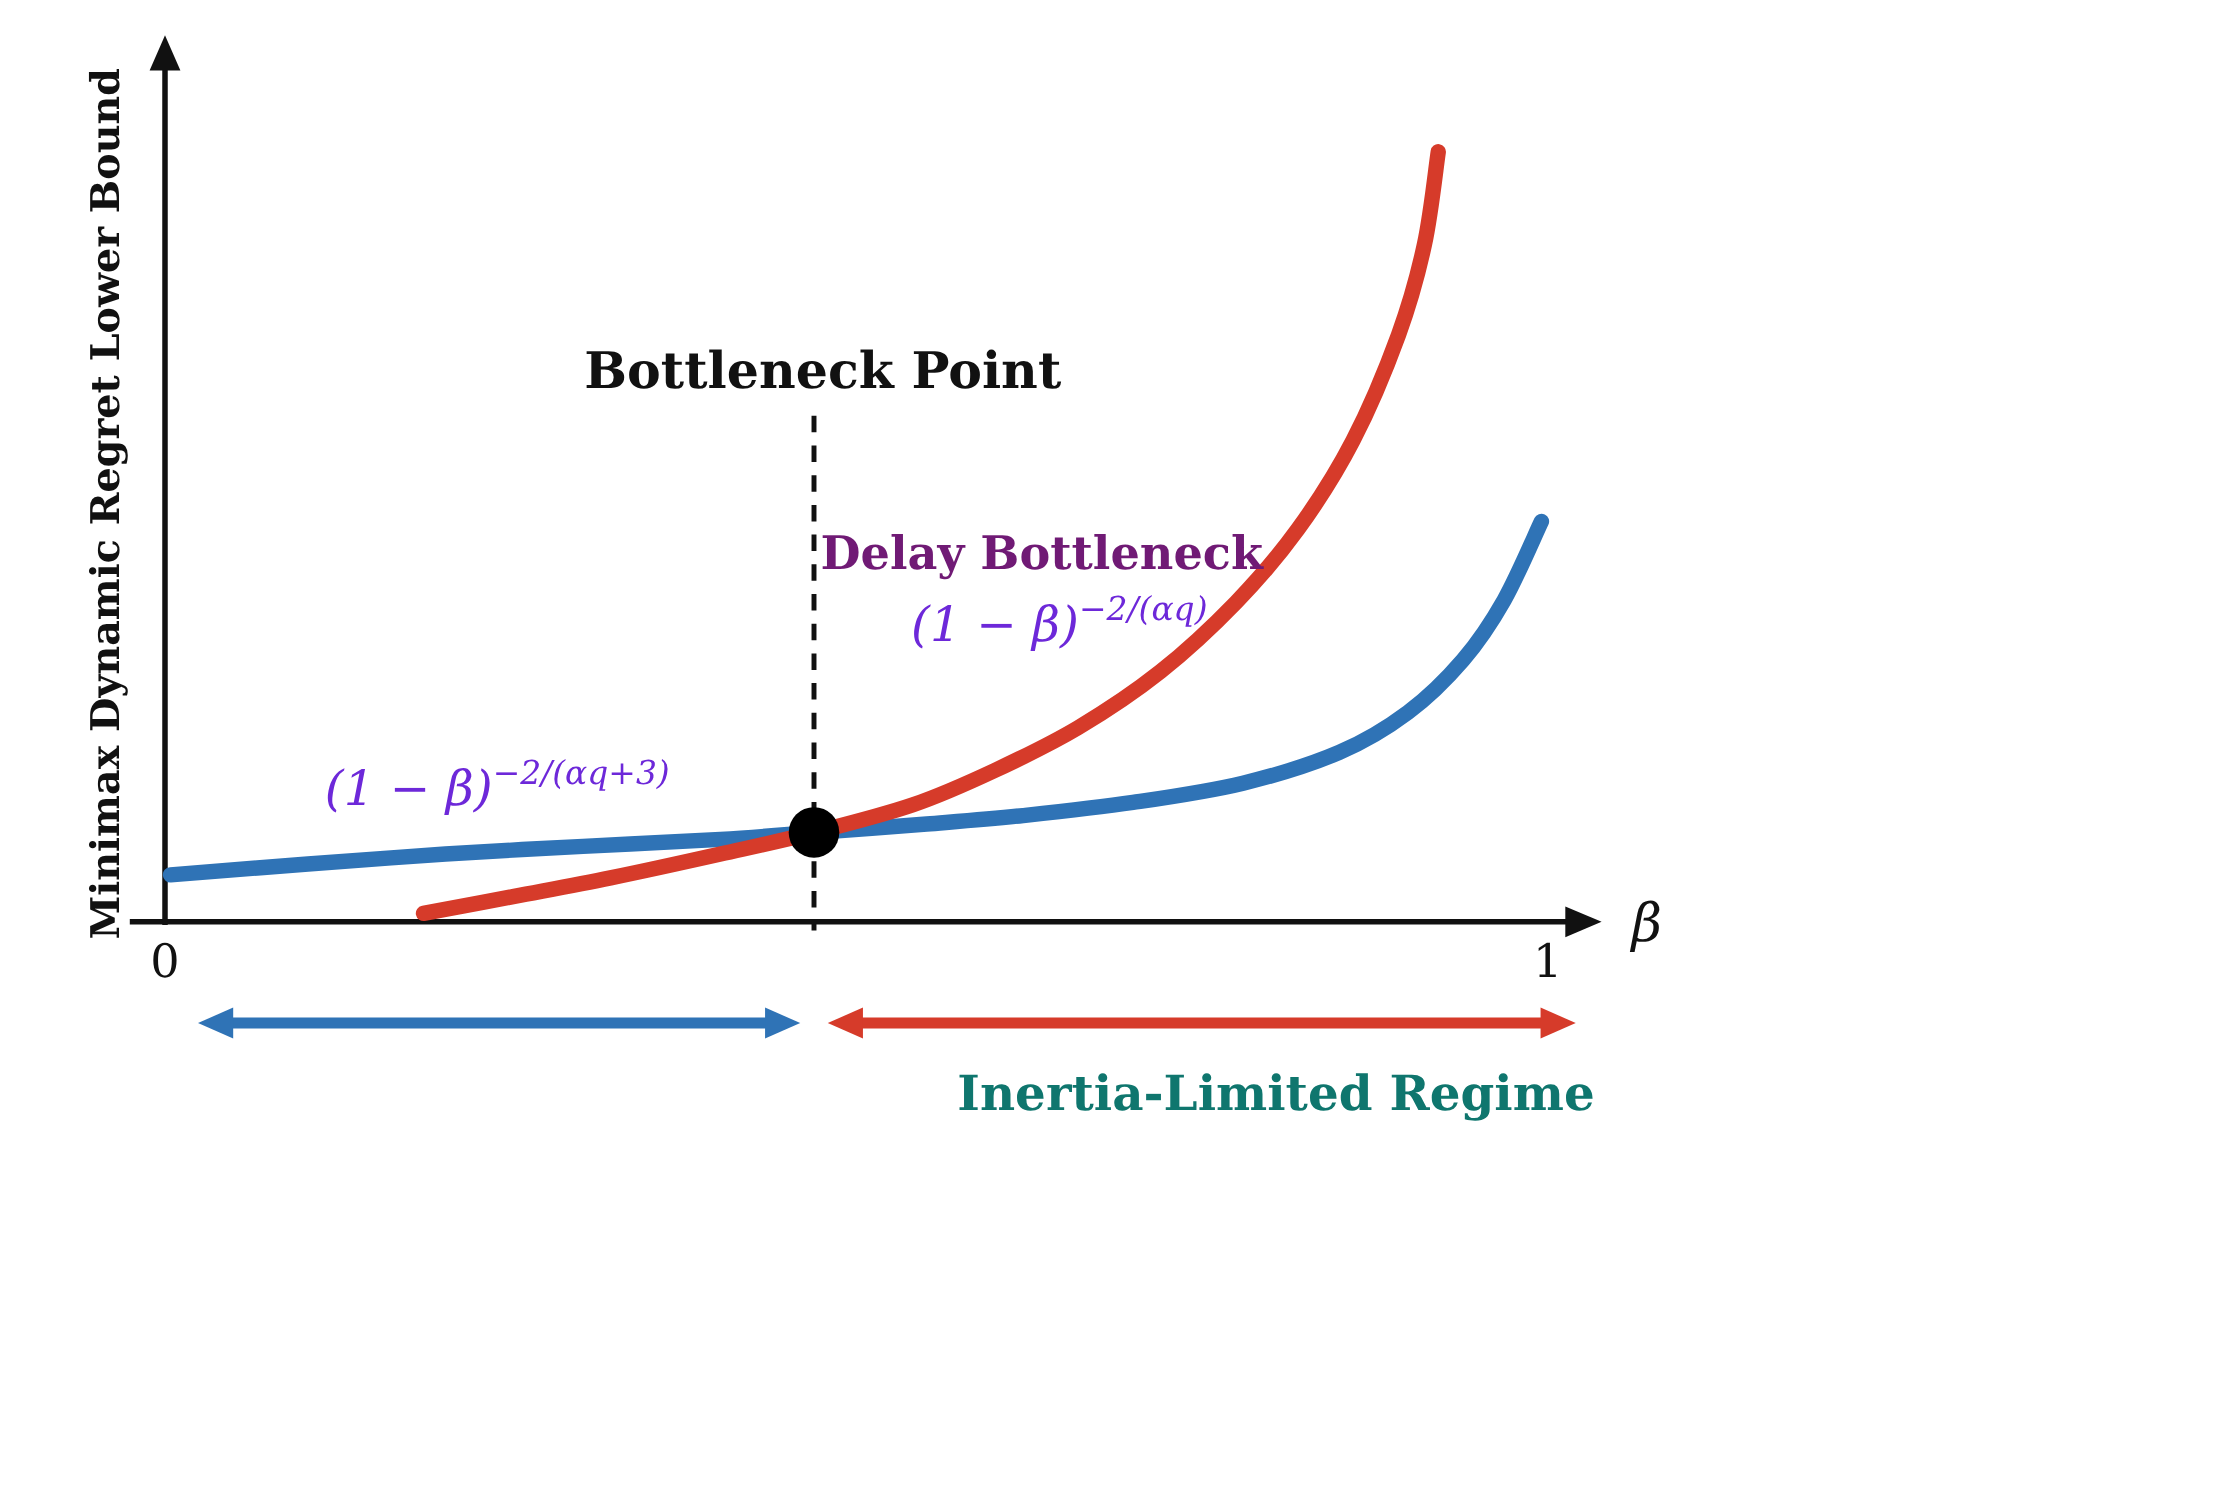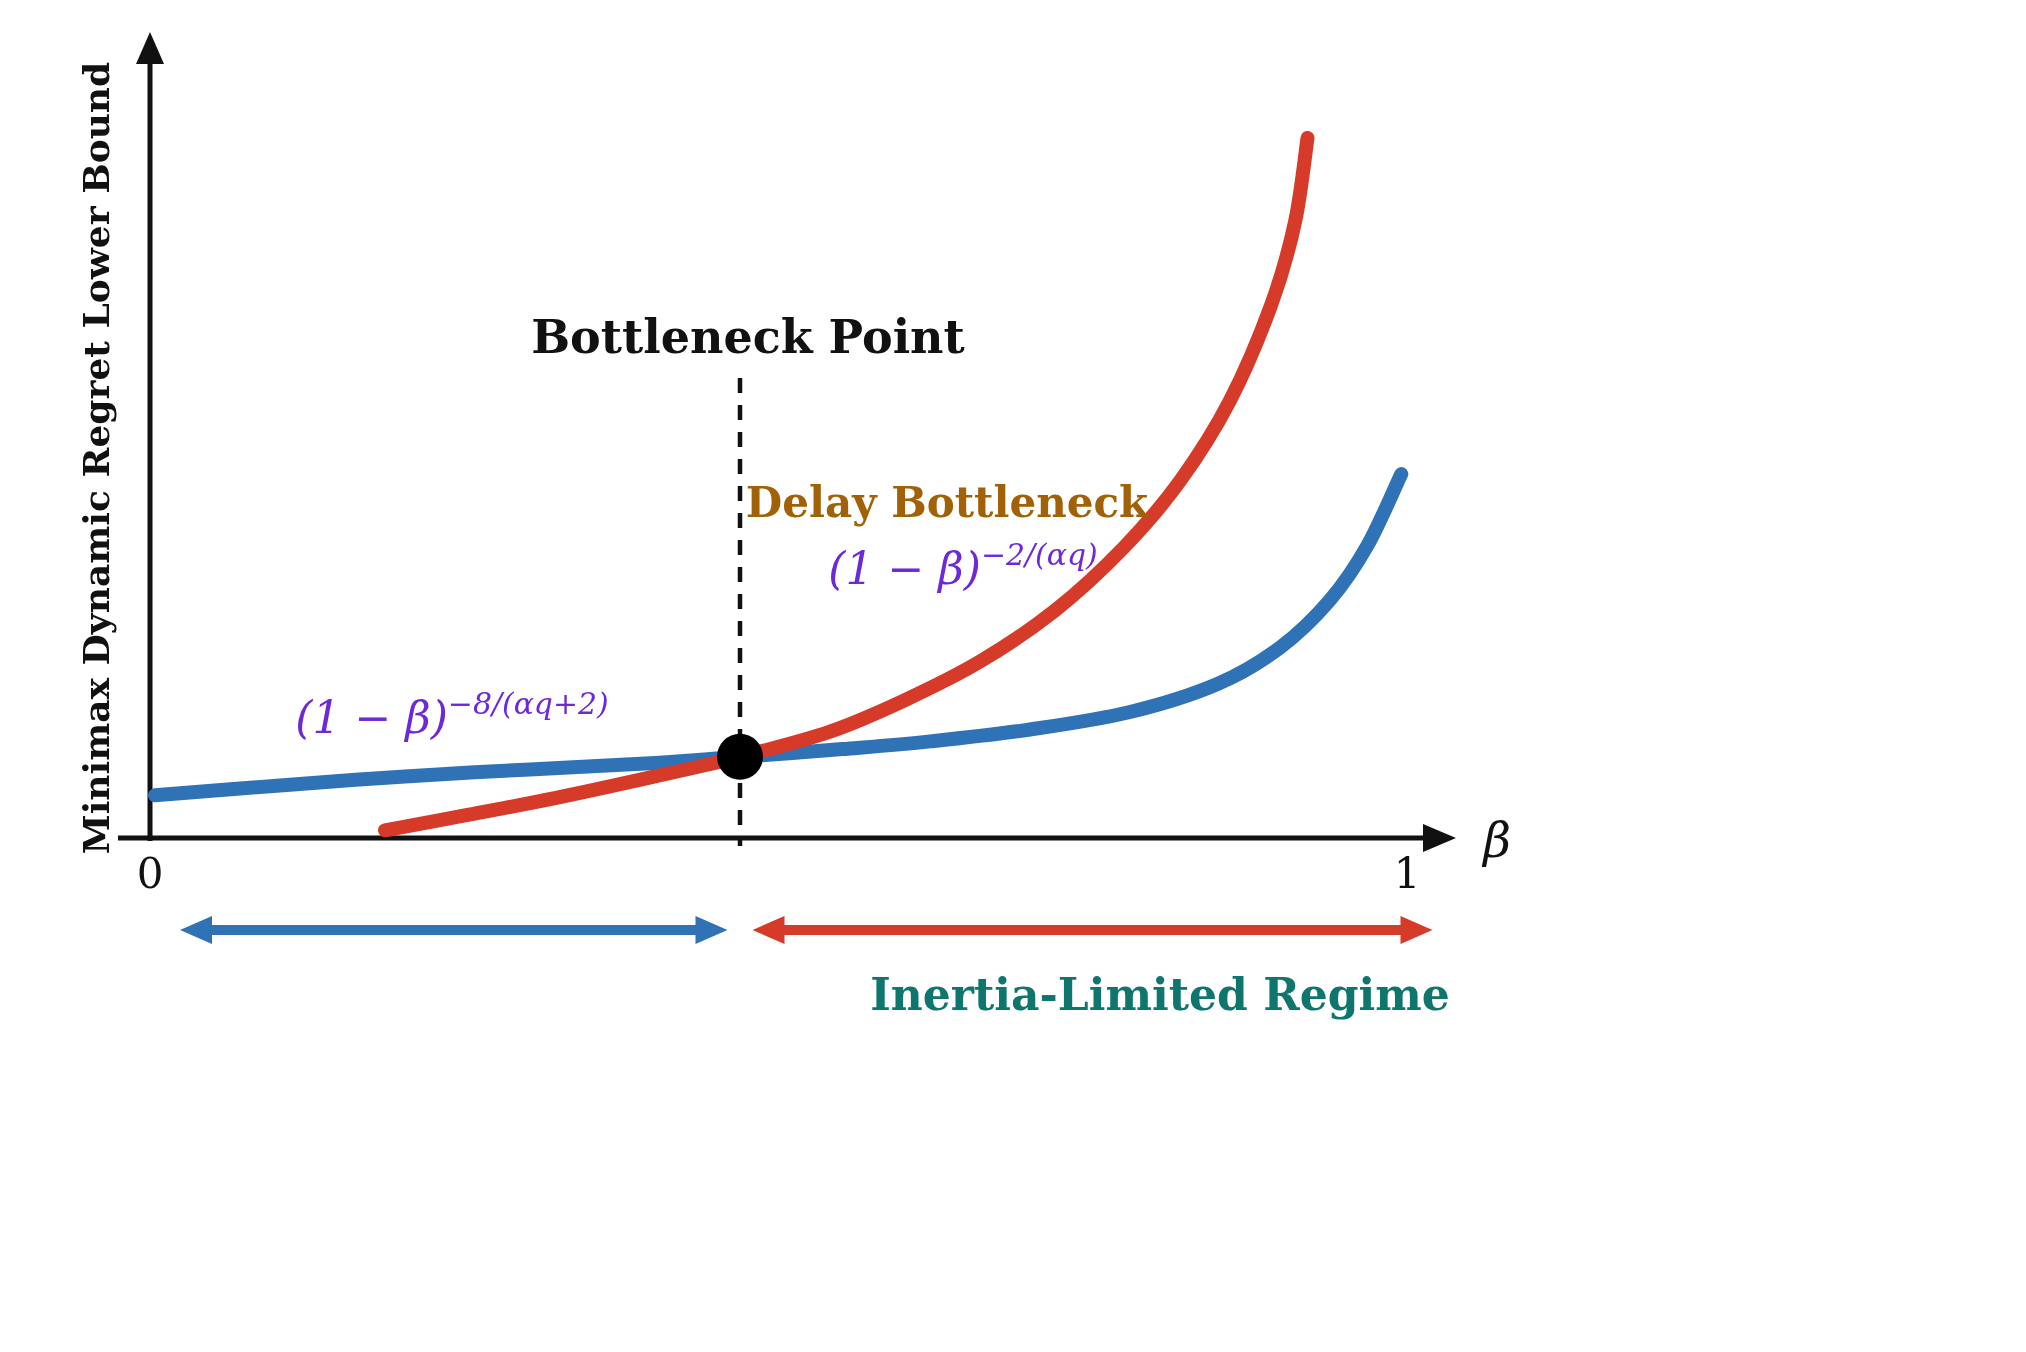--- a/index.html
+++ b/index.html
@@ -63,27 +63,27 @@
         <line x1="776.5" x2="1408.5" y1="930" y2="930" stroke="#d63b2a" stroke-width="10"></line>
         <polygon points="752.5,930 784.5,916 784.5,944" fill="#d63b2a"></polygon>
         <polygon points="1432.5,930 1400.5,916 1400.5,944" fill="#d63b2a"></polygon>
       </g>
   </svg>
 
   <div class="lbl ylabel" style="left:97px; top:458px;">Minimax Dynamic Regret Lower Bound</div>
 
   <div class="lbl crossover" style="left:748px; top:337px;">Bottleneck Point</div>
 
-  <div class="lbl series-name" style="left: 947px; top: 503px; color: #a16207; text-align: center;">Delay Bottleneck</div>
+  <div class="lbl series-name" style="left: 947px; top: 503px; color: #701a75; text-align: center;">Delay Bottleneck</div>
   <div class="lbl formula" style="left:963px; top:566px;">
     <span>(1 − β)</span><span class="sup">−2/(αq)</span>
   </div>
 
   <div class="lbl formula" style="left:452px; top:715px;">
-    <span>(1 − β)</span><span class="sup">−8/(αq+2)</span>
+    <span>(1 − β)</span><span class="sup">−2/(αq+3)</span>
   </div>
 
   <div class="lbl tick" style="left:150px; top:874px;">0</div>
   <div class="lbl tick" style="left:1407px; top:874px;">1</div>
 
   <div class="lbl axis-letter" style="left:1497px; top:840px;">β</div>
 
   <div class="lbl regime-label" style="left: 1160px; top: 995px; color: #0f766e;">Inertia-Limited Regime</div>
 
 </div>

